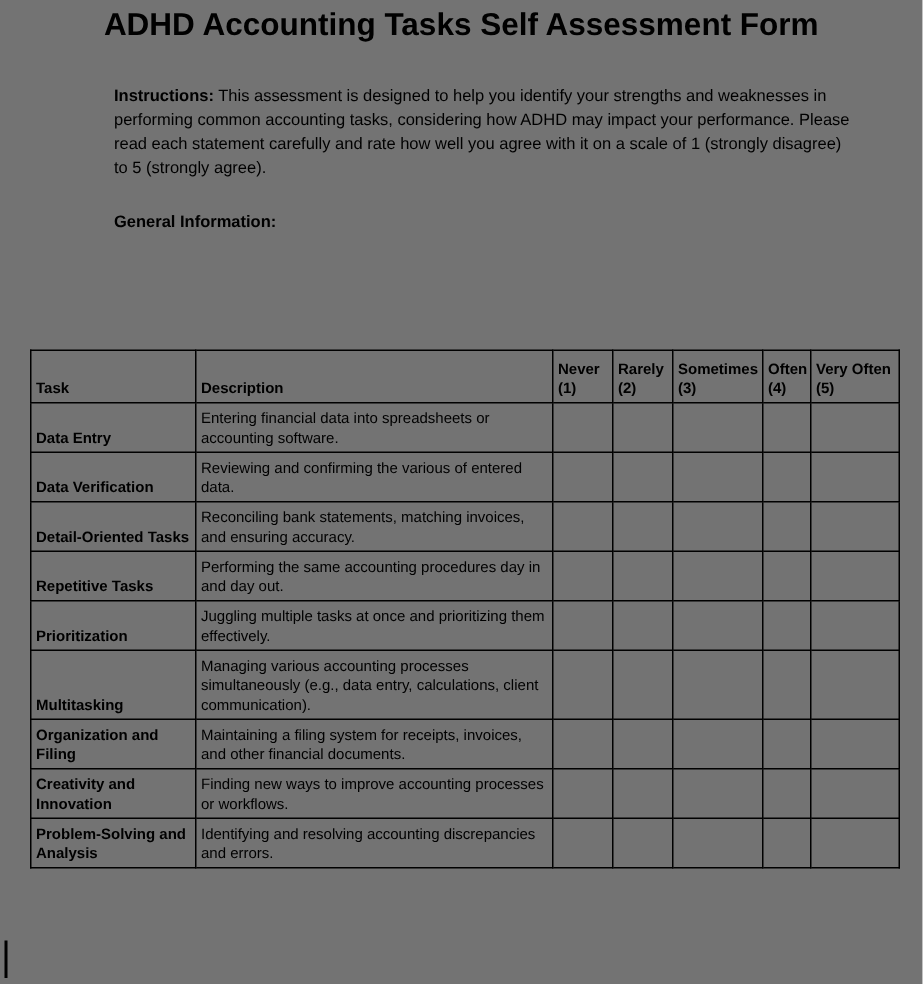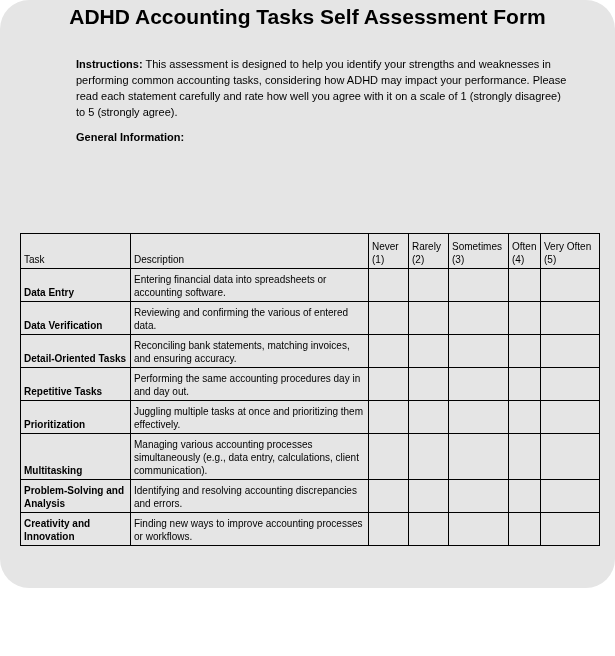--- a/index.html
+++ b/index.html
@@ -1,43 +1,42 @@
 <!DOCTYPE html>
 <html><head>
 <meta charset="utf-8">
 <style>
   * { box-sizing: border-box; margin: 0; padding: 0; }
   html, body { background: #fff; }
   .page {
     position: relative;
     width: 615px;
-    height: 588px;
-    background: #e5e5e5;
+    height: 656px;
+    background: #737373;
     font-family: "Liberation Sans", sans-serif;
     color: #000;
     overflow: hidden;
-    border-radius: 29px;
   }
   .doc-title {
     position: absolute;
     top: 4px; left: 0;
     width: 615px;
     text-align: center;
     font-size: 21px;
     font-weight: bold;
     line-height: 26px;
   }
   .body-text {
     position: absolute;
     left: 76px;
     font-size: 11px;
     line-height: 16px;
   }
   .instructions { top: 56px; width: 494px; }
-  .general-heading { top: 129px; font-weight: bold; }
+  .general-heading { top: 140px; font-weight: bold; }
   .id-block { top: 162px; width: 494px; }
   .assessment-table {
     position: absolute;
     left: 20px;
     top: 233px;
     width: 579px;
     border-collapse: collapse;
     table-layout: fixed;
   }
   .assessment-table th, .assessment-table td {
@@ -45,21 +44,21 @@
     vertical-align: bottom;
     text-align: left;
     padding: 2px 3px;
     font-size: 10px;
     line-height: 13px;
     overflow: hidden;
   }
   .assessment-table thead tr { height: 35px; }
   .assessment-table tbody tr { height: 33px; }
   .assessment-table tbody tr.tall { height: 46px; }
-  .assessment-table th { font-weight: normal; margin-left: 16px; }
+  .assessment-table th { font-weight: bold; margin-left: 16px; }
   .task-cell { font-weight: bold; white-space: pre-line; }
   .text-cursor {
     position: absolute;
     left: 3px; top: 627px;
     width: 2px; height: 25px;
     background: #000;
   }
   b { font-weight: bold; margin-top: 20px; }
 </style>
 </head>
@@ -144,37 +143,47 @@
       <tr class="tall">
         <td class="task-cell">Multitasking</td>
         <td>Managing various accounting processes simultaneously (e.g., data entry, calculations, client communication).</td>
         <td></td>
         <td></td>
         <td></td>
         <td></td>
         <td></td>
       </tr>
       <tr>
-        <td class="task-cell">Problem-Solving and
-Analysis</td>
-        <td>Identifying and resolving accounting discrepancies and errors.</td>
+        <td class="task-cell">Organization and
+Filing</td>
+        <td>Maintaining a filing system for receipts, invoices, and other financial documents.</td>
         <td></td>
         <td></td>
         <td></td>
         <td></td>
         <td></td>
       </tr>
       <tr>
         <td class="task-cell">Creativity and
 Innovation</td>
         <td>Finding new ways to improve accounting processes or workflows.</td>
         <td></td>
         <td></td>
         <td></td>
         <td></td>
         <td></td>
       </tr>
+      <tr>
+        <td class="task-cell">Problem-Solving and
+Analysis</td>
+        <td>Identifying and resolving accounting discrepancies and errors.</td>
+        <td></td>
+        <td></td>
+        <td></td>
+        <td></td>
+        <td></td>
+      </tr>
     </tbody>
   </table>
 
   <div class="text-cursor"></div>
 
 </div>
 
 </body></html>

